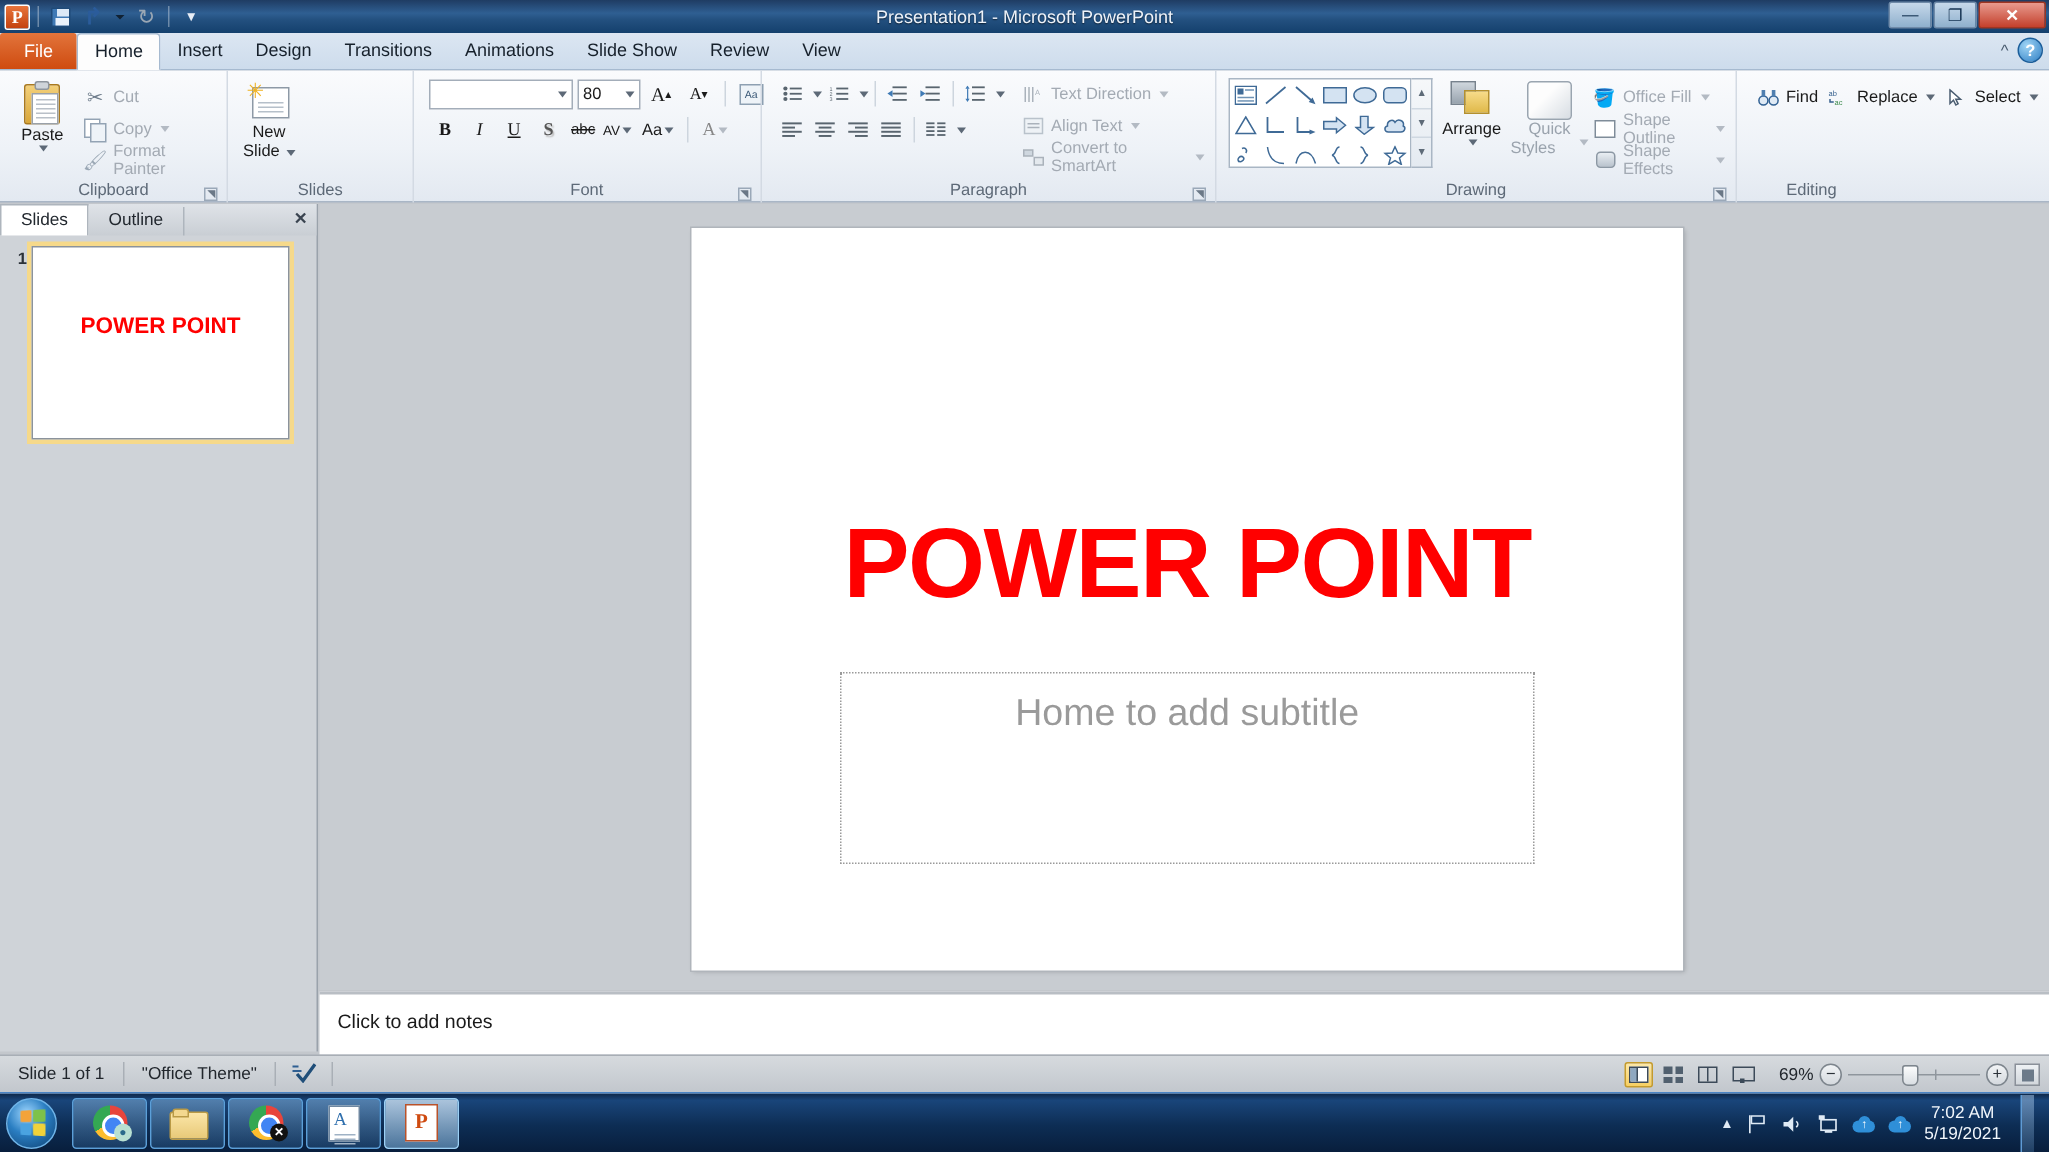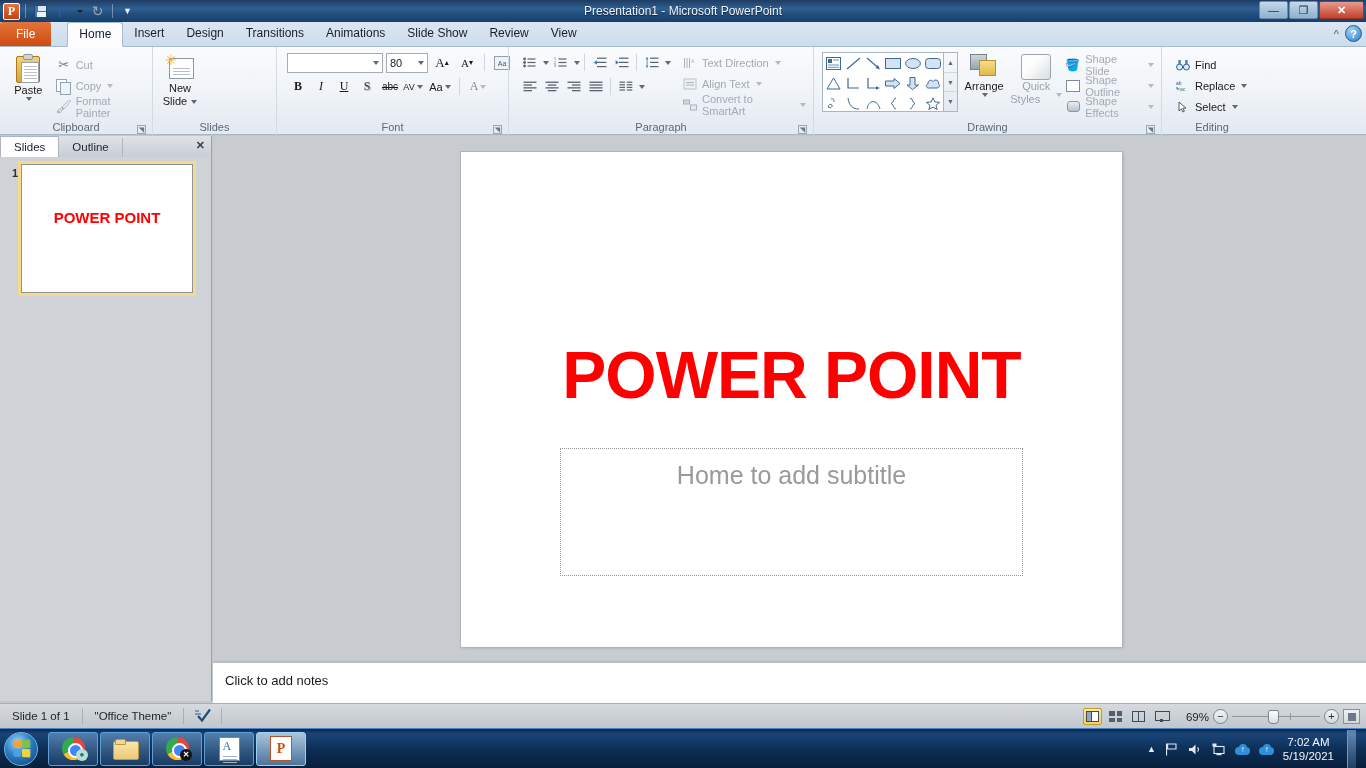--- a/index.html
+++ b/index.html
@@ -60,21 +60,21 @@
     height:25px; line-height:25px; padding:0 11px; font-size:12px; color:#16202b;
   }
   .tab.file {
     background:linear-gradient(to bottom,#e2743b,#cf4b10);
     color:#fff; border-top-left-radius:2px; border-top-right-radius:2px;
     padding:0 16px; height:24px; line-height:24px;
   }
   .tab.active {
     background:#fdfdfd; border:1px solid #a6bad0; border-bottom:1px solid #fdfdfd;
     border-top-left-radius:3px; border-top-right-radius:3px; height:25px; line-height:23px;
-    position:relative; z-index:3; margin-bottom:-1px;margin-left:16px;
+    position:relative; z-index:3; margin-bottom:-1px;
   }
   .ribbon-right { position:absolute; right:4px; top:3px; display:flex; align-items:center; gap:6px; }
   .chev-up { color:#4a5c70; font-size:11px; }
   .help-btn {
     width:17px;height:17px;border-radius:50%;
     background:radial-gradient(circle at 35% 30%,#9fd4f5,#2f7fc4);
     border:1px solid #1c5e9a; color:#fff; font-size:11px; font-weight:bold;
     display:flex;align-items:center;justify-content:center;
   }
 
@@ -669,21 +669,21 @@
           <span class="qs-ic"></span>
           <span>Quick</span>
           <span style="display:flex;align-items:flex-start;gap:14px">
             <span>Styles</span>
             <span class="caret dim"></span>
           </span>
         </div>
         <div style="display:flex;flex-direction:column;padding-top:2px">
           <div class="small-row dim">
             <span class="ico fill-ic">🪣</span>
-            <span>Shape Slide</span>
+            <span>Office Fill</span>
             <span class="caret dim"></span>
           </div>
           <div class="small-row dim">
             <span class="ico">
                 <span class="outline-ic"></span>
               </span>
             <span>Shape Outline</span>
             <span class="caret dim"></span>
           </div>
           <div class="small-row dim">
@@ -696,21 +696,21 @@
         </div>
       </div>
       <div class="group-label">
         <span>Drawing</span>
         <span class="dlg">◥</span>
       </div>
     </div>
 
     <div class="group" style="width:auto;flex:1">
       <div class="group-body" style="padding-left:6px">
-        <div style="display:flex;flex-direction:column;padding-top:2px">
+        <div style="display:flex;flex-direction:row;padding-top:2px">
           <div class="small-row">
             <span class="ico find-ic">
               <svg width="14" height="12" viewBox="0 0 14 12">
                   <circle cx="3.6" cy="8" r="3" fill="#dfeaf5" stroke="#2f5f92"></circle>
                   <circle cx="10.4" cy="8" r="3" fill="#dfeaf5" stroke="#2f5f92"></circle>
                   <rect x="2.4" y="1" width="2.4" height="4.5" fill="#4f7fb0"></rect>
                   <rect x="9.2" y="1" width="2.4" height="4.5" fill="#4f7fb0"></rect>
                 </svg>
             </span>
             <span>Find</span>

